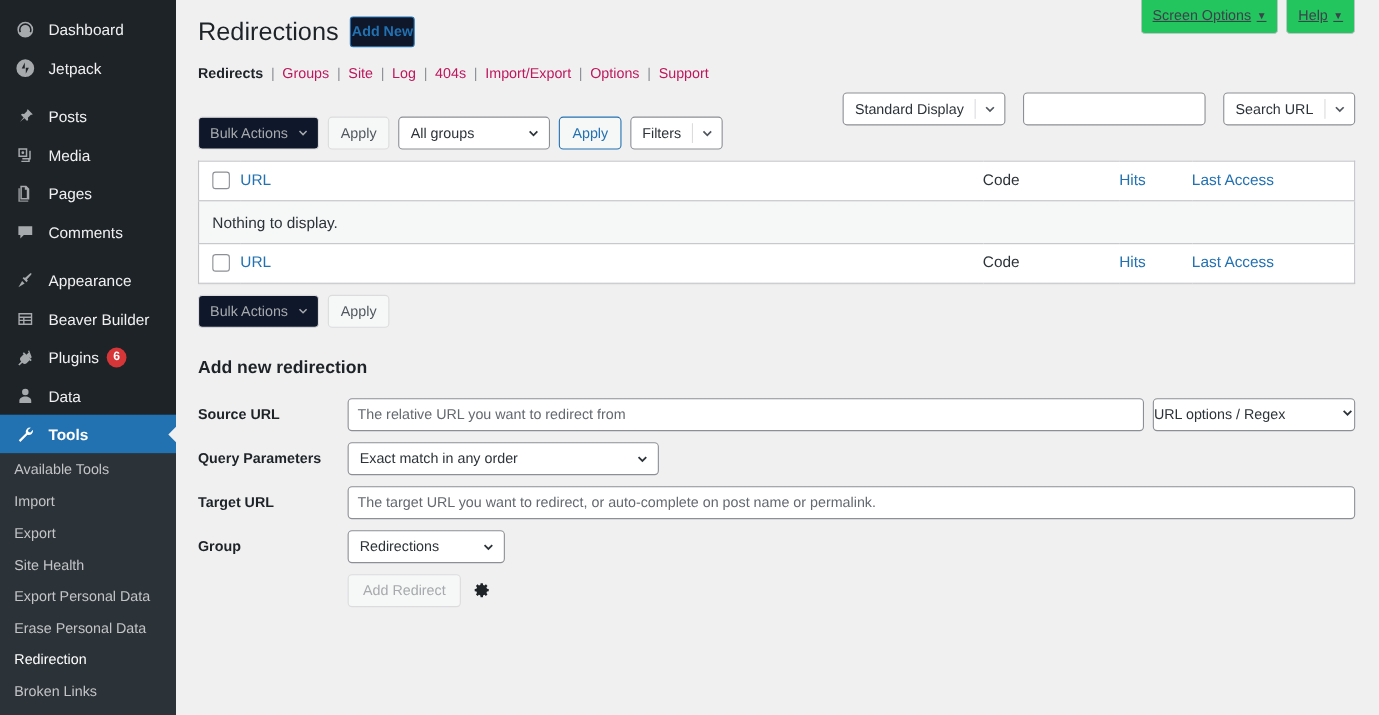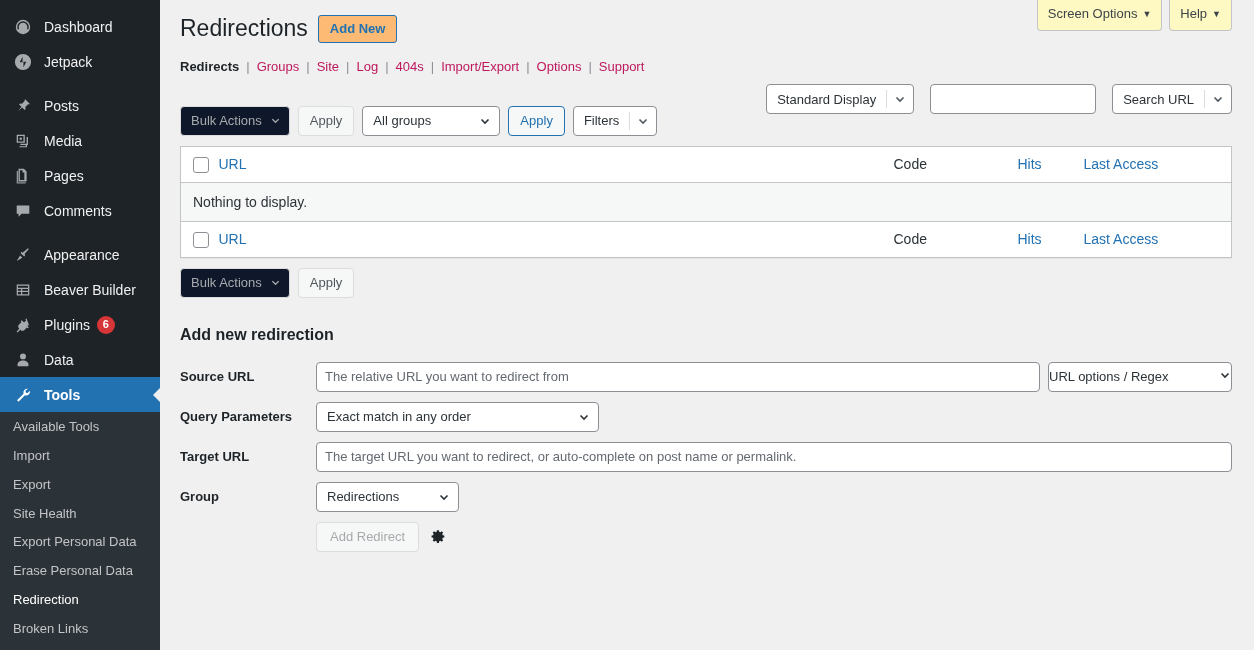--- a/index.html
+++ b/index.html
@@ -89,54 +89,55 @@
     padding: 0 22px 0 20px;
     overflow: hidden;
   }
 
   .screen-meta {
     position: absolute;
     top: 0; right: 22px;
     display: flex; gap: 7px;
   }
   .meta-btn {
-    background: #fef9c3;
+    background: #22c55e;
     border: 1px solid #c3c4c7;
     border-top: none;
     border-radius: 0 0 4px 4px;
     color: #3c434a;
     font-size: 13px;
     padding: 5px 10px 7px 10px;
     line-height: 1.4;
     cursor: pointer;
     white-space: nowrap;
+    text-decoration: underline;
   }
   .meta-btn .caret { font-size: 9px; margin-left: 5px; position: relative; top: -1px; }
 
   .page-head {
     display: flex; align-items: center;
     padding-top: 14px;
     gap: 10px;
   }
   .page-title {
     font-size: 23px;
     font-weight: 400;
     color: #1d2327;
     line-height: 1.3;
     margin: 0;
   }
   .add-new {
     display: inline-block;
     border: 1px solid #2271b1;
     border-radius: 3px;
     color: #2271b1;
-    background: #fdba74;
+    background: #0f172a;
     font-size: 13px;
     font-weight: 600;
-    padding: 3px 11px 4px;
+    padding: 3px 1px 4px;
     line-height: 1.5;
     cursor: pointer;
   }
 
   .subsubsub {
     margin-top: 15px;
     font-size: 13px;
     color: #3c434a;
     display: flex; align-items: center;
     flex-wrap: wrap;

